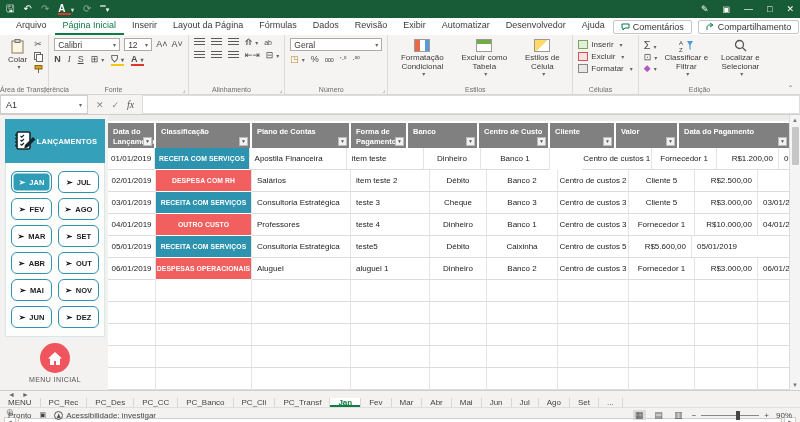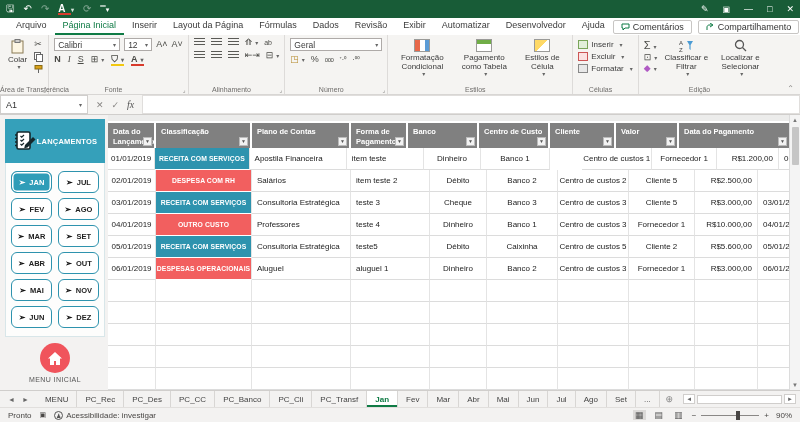--- a/index.html
+++ b/index.html
@@ -87,21 +87,21 @@
   .c-right { justify-content:flex-end; }
   .badge { color:#fff !important; font-size:6.8px; font-weight:bold; justify-content:center; letter-spacing:.1px; border-bottom:1px solid #fff; }
 
   
   .vscroll { width:11px; background:#f4f4f4; border-left:1px solid #dcdcdc; display:flex; flex-direction:column; align-items:center; font-size:6px; color:#777; }
   .vthumb { width:7px; height:38px; background:#c6c6c6; margin-top:2px; border-radius:1px; }
   .varrow { padding:2px 0; cursor:pointer; }
   .vfill { flex:1; }
 
   
-  .sheettabs { height:17px; background:#f3f2f1; border-top:1px solid #d0cecc; display:flex; align-items:stretch; font-size:8px; color:#444; }
+  .sheettabs { height:17px; background:#f3f2f1; border-top:1px solid #d0cecc; display:flex; align-items:stretch; font-size:8px; color:#444;flex-direction:column; }
   .navarrows { display:flex; align-items:center; gap:7px; padding:0 8px; color:#666; font-size:7px; }
   .stab { display:flex; align-items:center; padding:0 8px; border-right:1px solid #d8d6d4; cursor:pointer; white-space:nowrap; }
   .stab.active { background:#fff; color:#0f7b45; font-weight:bold; box-shadow:inset 0 -2px 0 #0f7b45; }
   .addsheet { display:flex; align-items:center; padding:0 6px; color:#888; font-size:9px; cursor:pointer; }
   .hscroll { flex:1; display:flex; align-items:center; gap:2px; padding:0 4px; }
   .htrack { flex:1; height:9px; background:#fff; border:1px solid #d0cecc; }
   .harrow { font-size:6px; color:#666; border:1px solid #d0cecc; background:#fff; padding:0 2px; line-height:8px; cursor:pointer; }
 
   
   .statusbar { height:15px; background:#f3f2f1; border-top:1px solid #e1dfdd; display:flex; align-items:center; font-size:8px; color:#484644; padding:0 8px; gap:8px; }
@@ -259,21 +259,21 @@
   </div>
 
   <div class="rgroup">
     <div class="bigbtn">
       <span class="stylico"></span>
       <span style="width:52px;">Formatação Condicional</span>
       <span class="caret">▾</span>
     </div>
     <div class="bigbtn">
       <span class="stylico t2"></span>
-      <span style="width:52px;">Pagamento como Tabela</span>
+      <span style="width:52px;">Excluir como Tabela</span>
       <span class="caret">▾</span>
     </div>
     <div class="bigbtn">
       <span class="stylico t3"></span>
       <span style="width:44px;">Estilos de Célula</span>
       <span class="caret">▾</span>
     </div>
     <span class="glabel">Estilos</span>
   </div>
 
@@ -477,21 +477,20 @@
           <div class="tcell " style="flex: 1 1 0%; border-right: none;">04/01/2019</div>
         </div>
         <div class="trow">
           <div class="tcell c-center" style="width: 48px;">05/01/2019</div>
           <div class="tcell  badge" style="width: 96px; background: rgb(46, 147, 174);">RECEITA COM SERVIÇOS</div>
           <div class="tcell " style="width: 99px;">Consultoria Estratégica</div>
           <div class="tcell " style="width: 79px;">teste5</div>
           <div class="tcell c-center" style="width: 57px;">Débito</div>
           <div class="tcell c-center" style="width: 71px;">Caixinha</div>
           <div class="tcell c-center" style="width: 71px;">Centro de custos 5</div>
-          <div class="tcell c-center" style="width: 66px;">Cliente 2</div>
           <div class="tcell c-right" style="width: 63px;">R$5.600,00</div>
           <div class="tcell " style="flex: 1 1 0%; border-right: none;">05/01/2019</div>
         </div>
         <div class="trow">
           <div class="tcell c-center" style="width: 48px;">06/01/2019</div>
           <div class="tcell  badge" style="width: 96px; background: rgb(242, 95, 95);">DESPESAS OPERACIONAIS</div>
           <div class="tcell " style="width: 99px;">Aluguel</div>
           <div class="tcell " style="width: 79px;">aluguel 1</div>
           <div class="tcell c-center" style="width: 57px;">Dinheiro</div>
           <div class="tcell c-center" style="width: 71px;">Banco 2</div>

